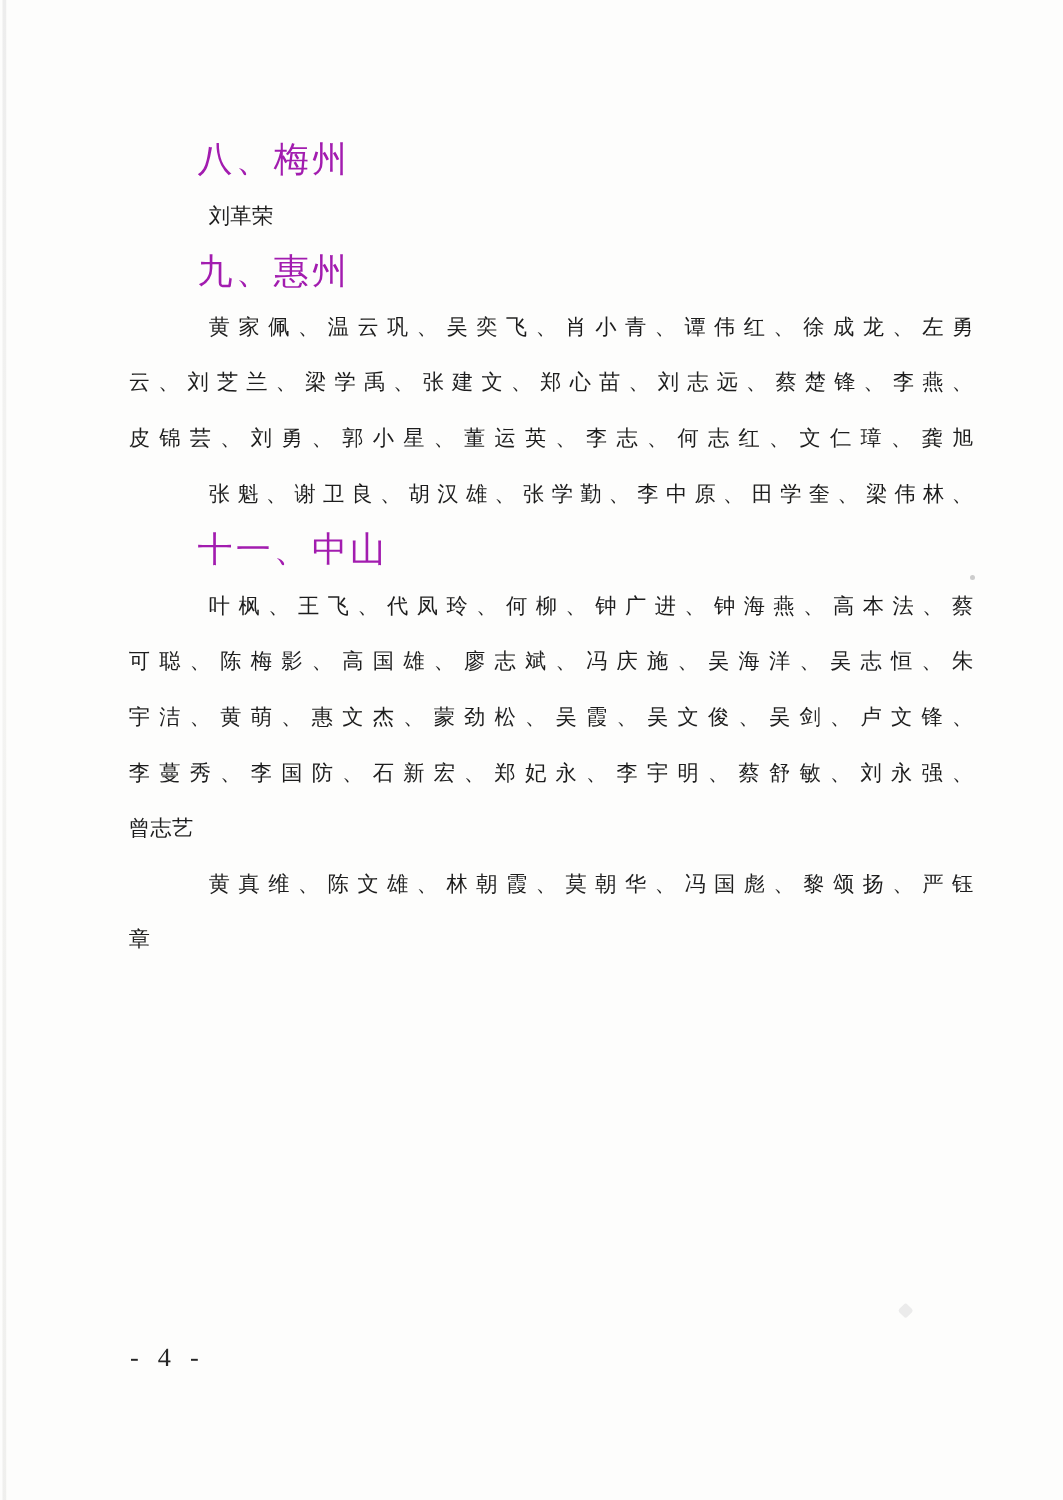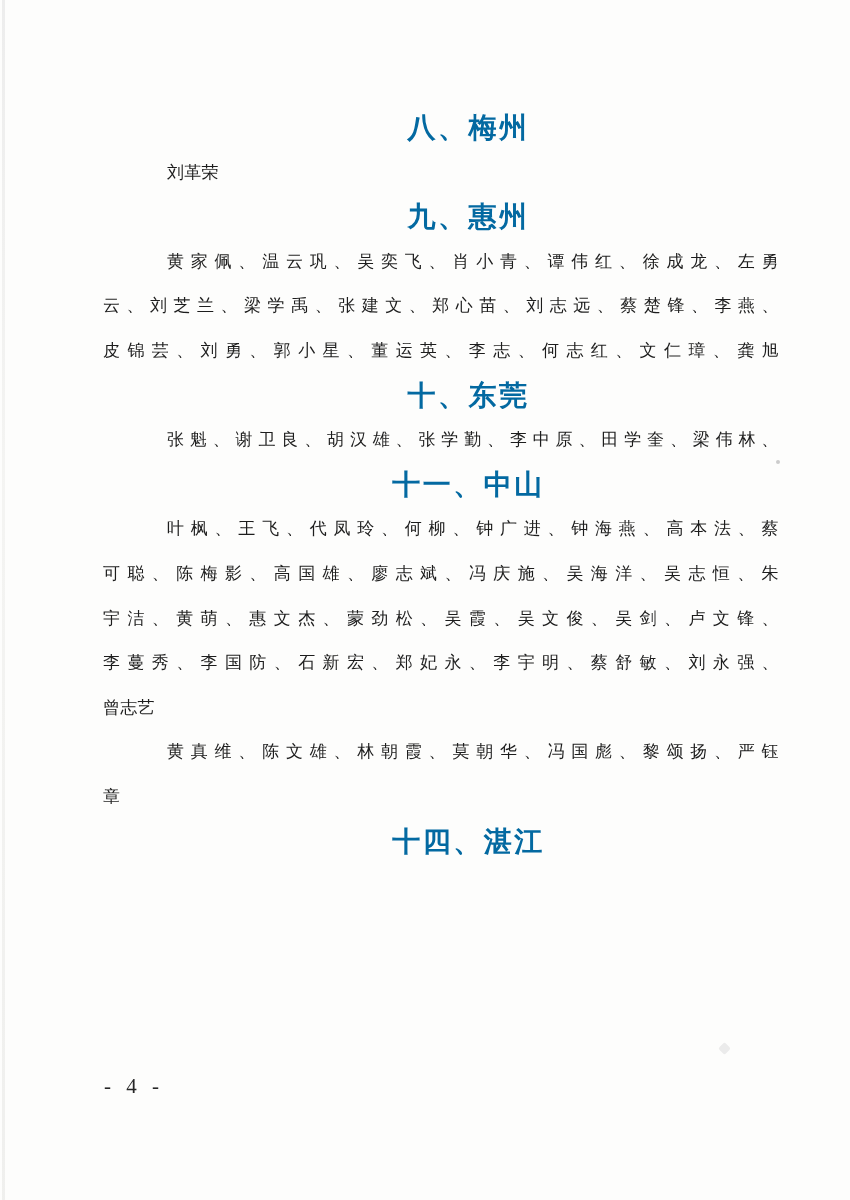--- a/index.html
+++ b/index.html
@@ -34,26 +34,25 @@
     font-size:17px;
     letter-spacing:.3px;
     color:#1d1d1d;
     white-space:nowrap;
   }
   .heading{
     height:44.6px;
     line-height:44.6px;
     padding-left:55px;
     font-family:"Liberation Sans","DejaVu Sans",sans-serif;
-    font-weight:700;
+    font-weight:400;
     font-size:28px;
     letter-spacing:2.5px;
-    color:#0369a1;
+    color:#a21caf;
     white-space:nowrap;
-    text-align:center;
   }
   .indent{padding-left:64px;}
   
   .just{display:flex;justify-content:space-between;}
   .just span{display:inline-block;}
   .page-number{
     position:absolute;
     left:104px;top:1074px;
     font-family:"Liberation Serif","DejaVu Serif",serif;
     font-size:21px;
@@ -158,21 +157,20 @@
         <span>红</span>
         <span>、</span>
         <span>文</span>
         <span>仁</span>
         <span>璋</span>
         <span>、</span>
         <span>龚</span>
         <span>旭</span>
       </div>
 
-    <div class="heading">十、东莞</div>
     <div class="line indent just">
         <span>张</span>
         <span>魁</span>
         <span>、</span>
         <span>谢</span>
         <span>卫</span>
         <span>良</span>
         <span>、</span>
         <span>胡</span>
         <span>汉</span>
@@ -341,18 +339,17 @@
         <span>、</span>
         <span>黎</span>
         <span>颂</span>
         <span>扬</span>
         <span>、</span>
         <span>严</span>
         <span>钰</span>
       </div>
     <div class="line">章</div>
 
-    <div class="heading">十四、湛江</div>
 
   </div>
 
   <div class="page-number">- 4 -</div>
 </div>
 
 </body></html>

